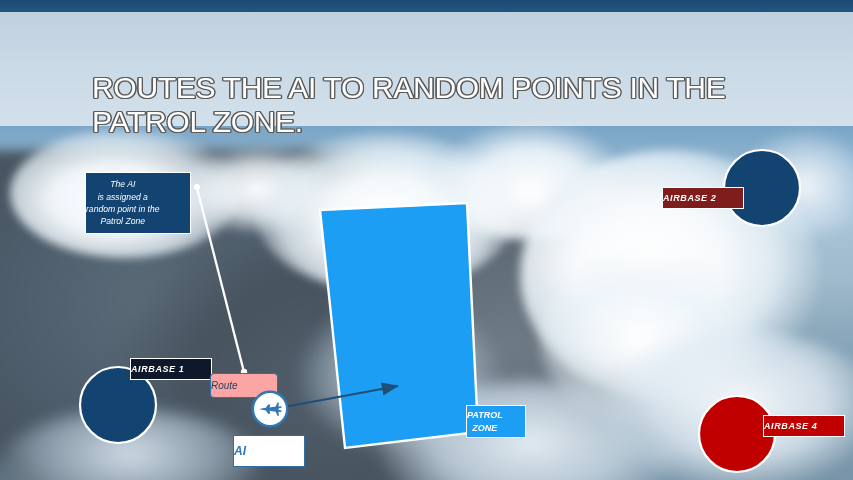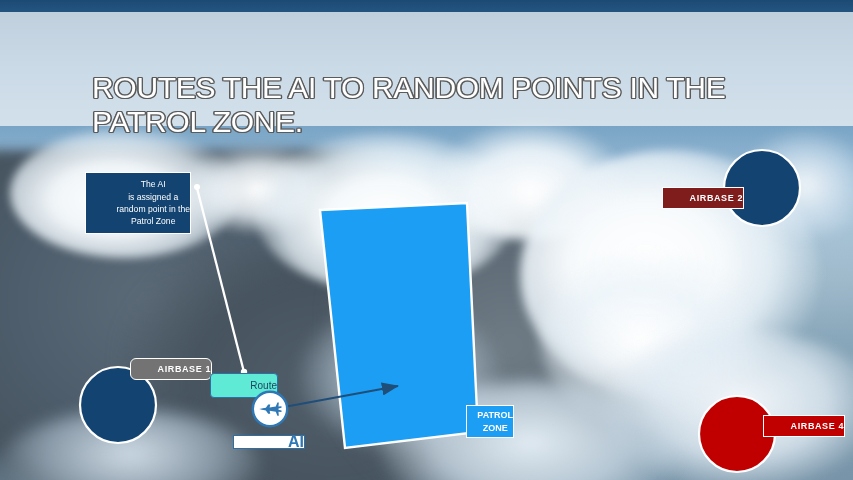--- a/index.html
+++ b/index.html
@@ -95,51 +95,52 @@
     margin-top: 45px;
   }
 
   
   #vec { position:absolute; inset:0; z-index:7; }
 
   
   .lbl {
     position:absolute; z-index:9;
     font-family:"Liberation Sans", sans-serif;
-    display:flex; align-items:center; justify-content:flex-end;
+    display:flex; align-items:center; justify-content:flex-start;
     text-align:center;
     white-space:pre-line;
+    font-style:italic;
   }
   .callout {
     left:85px; top:172px; width:106px; height:62px;
     background:#124371; border:1.6px solid #ffffff;
     color:#ffffff; font-size:8.6px; line-height:1.45;
   }
   .airbase {
     border:1.6px solid #ffffff;
     color:#ffffff; font-weight:bold; font-size:9px;
     letter-spacing:0.6px;
   }
-  .ab1 { left:130px; top:358px; width:82px; height:22px; background:#737373;border-radius:6px; }
+  .ab1 { left:130px; top:358px; width:82px; height:22px; background:#0f172a; }
   .ab2 { left:662px; top:187px; width:82px; height:22px; background:#7f1d1d; }
   .ab4 { left:763px; top:415px; width:82px; height:22px; background:#c00000; }
   .route {
     left:210px; top:373px; width:68px; height:25px;
-    background:#5eead4; border:1.4px solid #2f6fa8; border-radius:4px;
+    background:#fca5a5; border:1.4px solid #2f6fa8; border-radius:4px;
     color:#1f3f5c; font-size:10px;
   }
   .ai-lbl {
-    left:233px; top:435px; width:72px; height:14px;
+    left:233px; top:435px; width:72px; height:32px;
     background:#ffffff; border:1.6px solid #2e6ea4;
-    color:#2f78b5; font-size:16px; font-weight:bold;
+    color:#2f78b5; font-size:12px; font-weight:bold;
   }
   .patrol {
-    left:466px; top:405px; width:48px; height:33px;
+    left:466px; top:405px; width:60px; height:33px;
     background:#1b9ef3; border:1.6px solid #ffffff;
-    color:#ffffff; font-weight:bold; font-size:9px; line-height:1.35;padding-left:9px;
+    color:#ffffff; font-weight:bold; font-size:9px; line-height:1.35;
   }
 
   
   .jet-badge {
     position:absolute; left:251px; top:390px; width:38px; height:38px;
     z-index:10;
   }
 </style>
 </head>
 <body>

